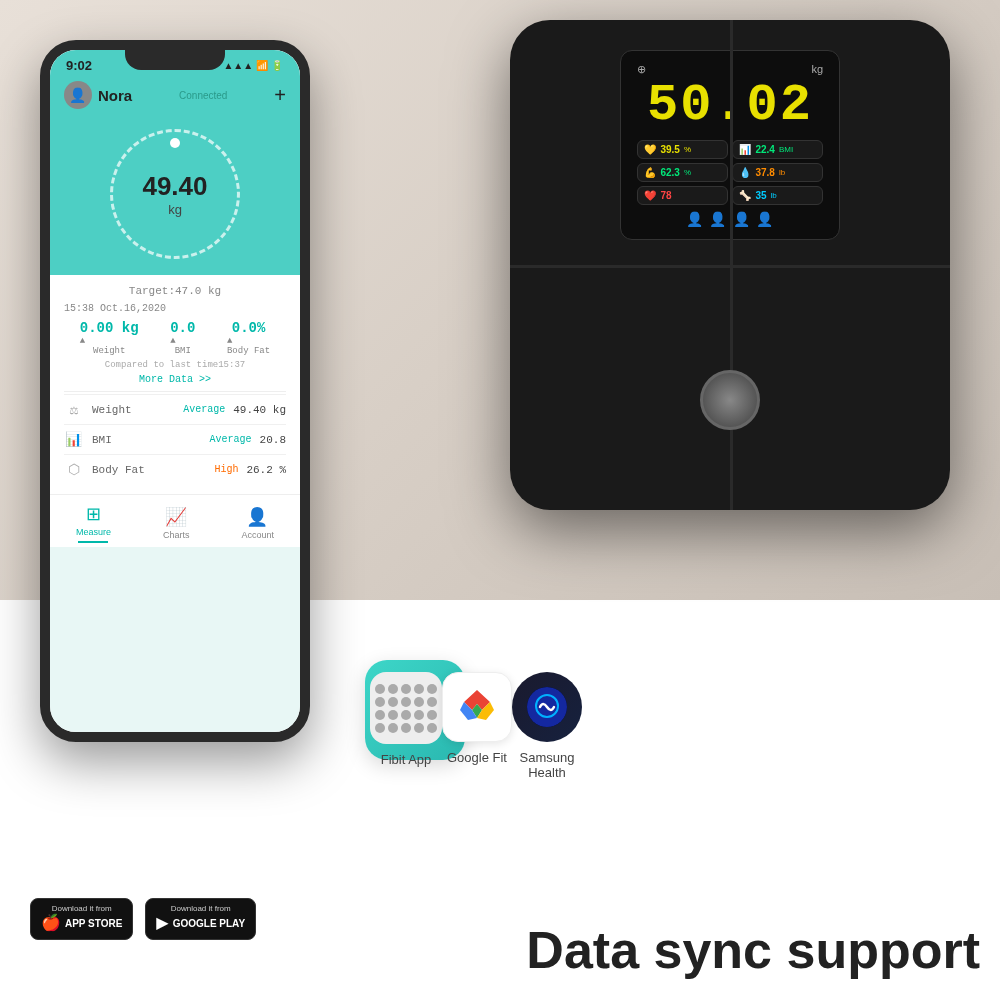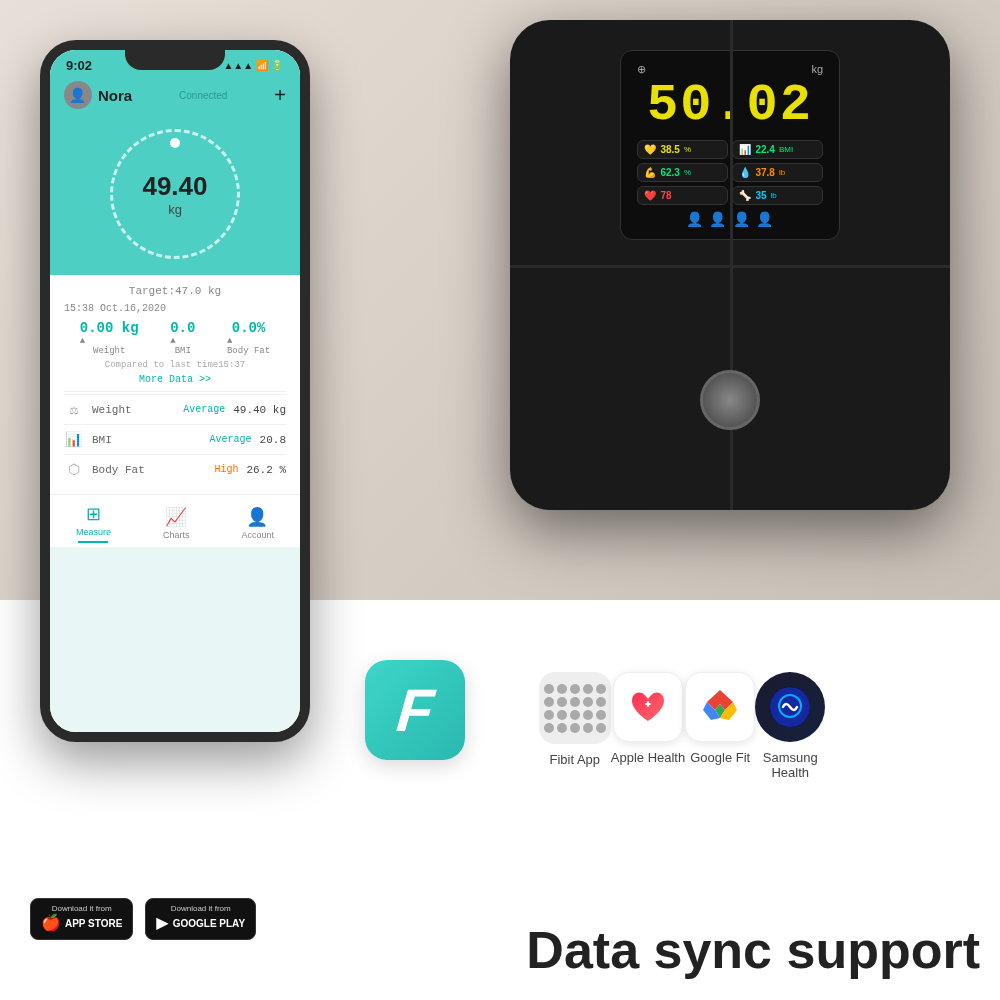--- a/index.html
+++ b/index.html
@@ -423,24 +423,24 @@
     }
     .badge-icon {
       font-size: 16px;
       margin-bottom: 2px;
     }
 
     
     .sync-section {
       position: absolute;
       bottom: 220px;
-      left: 384px;
+      left: 370px;
       right: 20px;
       display: flex;
-      justify-content: center;
+      justify-content: flex-start;
       align-items: flex-start;
     }
     .sync-app {
       display: flex;
       flex-direction: column;
       align-items: center;
       gap: 8px;
     }
     .sync-app-icon {
       width: 72px;
@@ -557,21 +557,21 @@
 
     <div class="scale-display">
       <div class="scale-unit-row">
         <span>⊕</span>
         <span>kg</span>
       </div>
       <div class="scale-main-weight">50.02</div>
       <div class="scale-metrics">
         <div class="metric-box">
           <span class="metric-icon m-yellow">💛</span>
-          <span class="metric-val m-yellow">38.5</span>
+          <span class="metric-val m-yellow">39.5</span>
           <span class="metric-unit m-yellow">%</span>
         </div>
         <div class="metric-box">
           <span class="metric-icon m-green">📊</span>
           <span class="metric-val m-green">22.4</span>
           <span class="metric-unit m-green">BMI</span>
         </div>
         <div class="metric-box">
           <span class="metric-icon m-green">💪</span>
           <span class="metric-val m-green">62.3</span>
@@ -733,37 +733,20 @@
         <div class="fibit-dot active"></div>
         <div class="fibit-dot active"></div>
         <div class="fibit-dot active"></div>
         <div class="fibit-dot active"></div>
         <div class="fibit-dot active"></div>
       </div>
     </div>
     <span class="sync-app-label">Fibit App</span>
   </div>
 
-  <div class="sync-app">
-    <div class="apple-health-icon">
-
-      <svg width="44" height="44" viewBox="0 0 44 44">
-        <defs>
-          <linearGradient id="ah1" x1="0%" y1="0%" x2="100%" y2="100%">
-            <stop offset="0%" style="stop-color:#ff2d55"></stop>
-            <stop offset="100%" style="stop-color:#ff6b6b"></stop>
-          </linearGradient>
-        </defs>
-        <path d="M22 36 C22 36 6 26 6 16 C6 10 10 6 16 8 C18 9 20 11 22 14 C24 11 26 9 28 8 C34 6 38 10 38 16 C38 26 22 36 22 36Z" fill="url(#ah1)"></path>
-        <rect x="19" y="18" width="6" height="2" fill="white" rx="1"></rect>
-        <rect x="21" y="16" width="2" height="6" fill="white" rx="1"></rect>
-      </svg>
-    </div>
-    <span class="sync-app-label">Apple Health</span>
-  </div>
 
   <div class="sync-app">
     <div class="google-fit-icon" style="background: white; border: 1px solid #eee; box-shadow: 0 2px 8px rgba(0,0,0,0.1);">
       <svg width="50" height="50" viewBox="0 0 50 50">
         <path d="M25 8 L38 20 L30 28 L25 22 L20 28 L12 20 Z" fill="#ea4335"></path>
         <path d="M25 22 L30 28 L25 36 L20 28 Z" fill="#34a853"></path>
         <path d="M12 20 L20 28 L25 36 L16 38 L8 28 Z" fill="#4285f4"></path>
         <path d="M38 20 L30 28 L25 36 L34 38 L42 28 Z" fill="#fbbc05"></path>
       </svg>
     </div>

